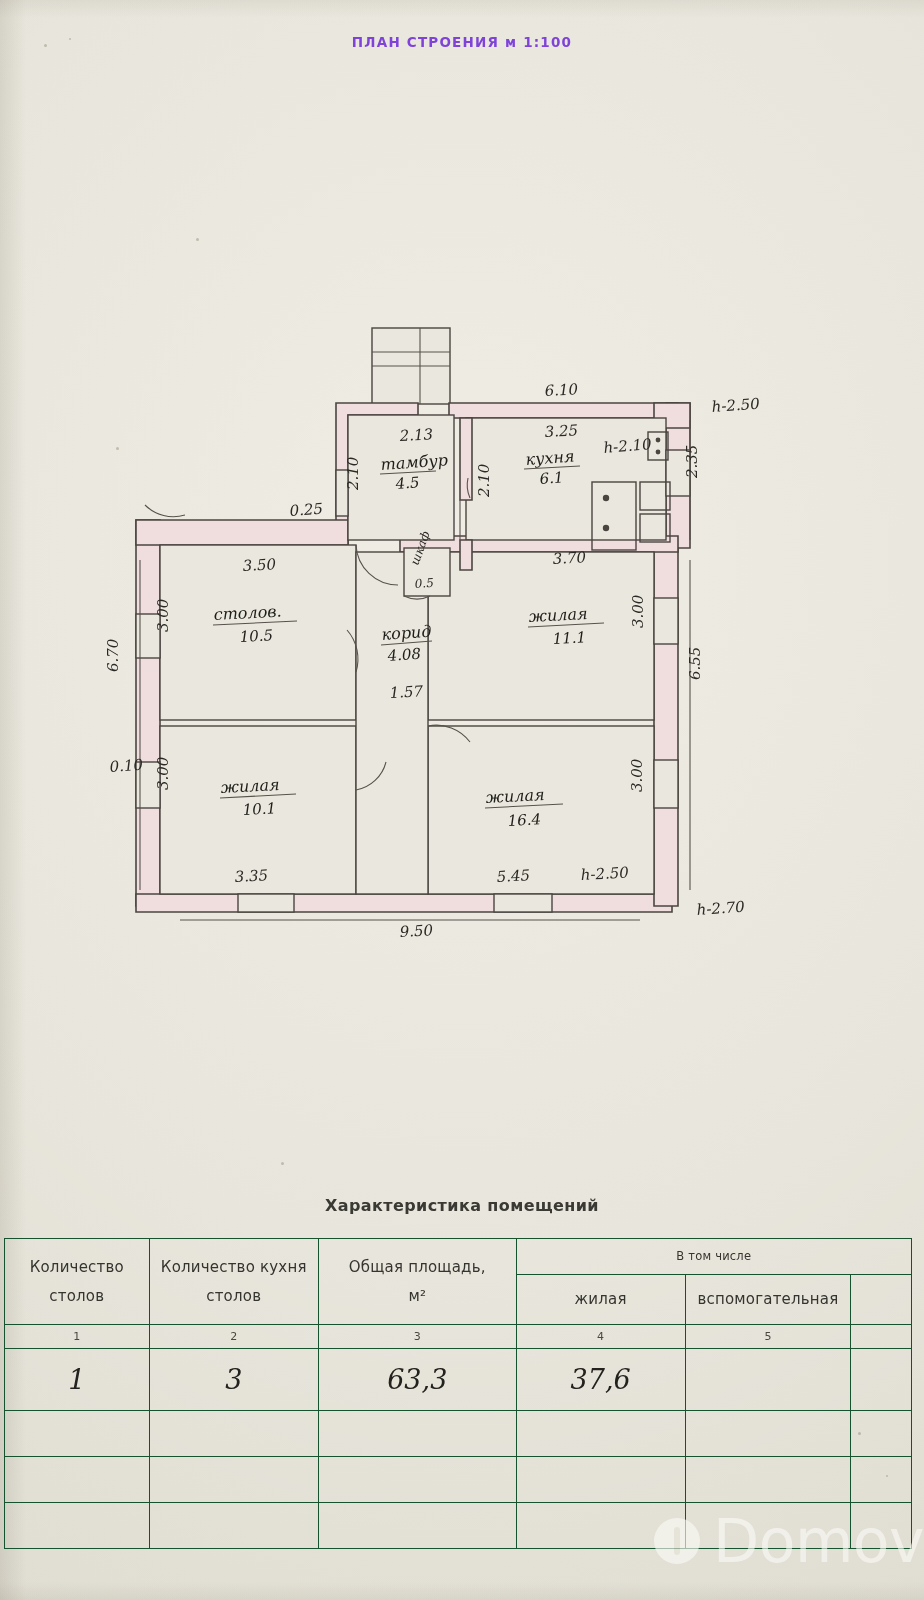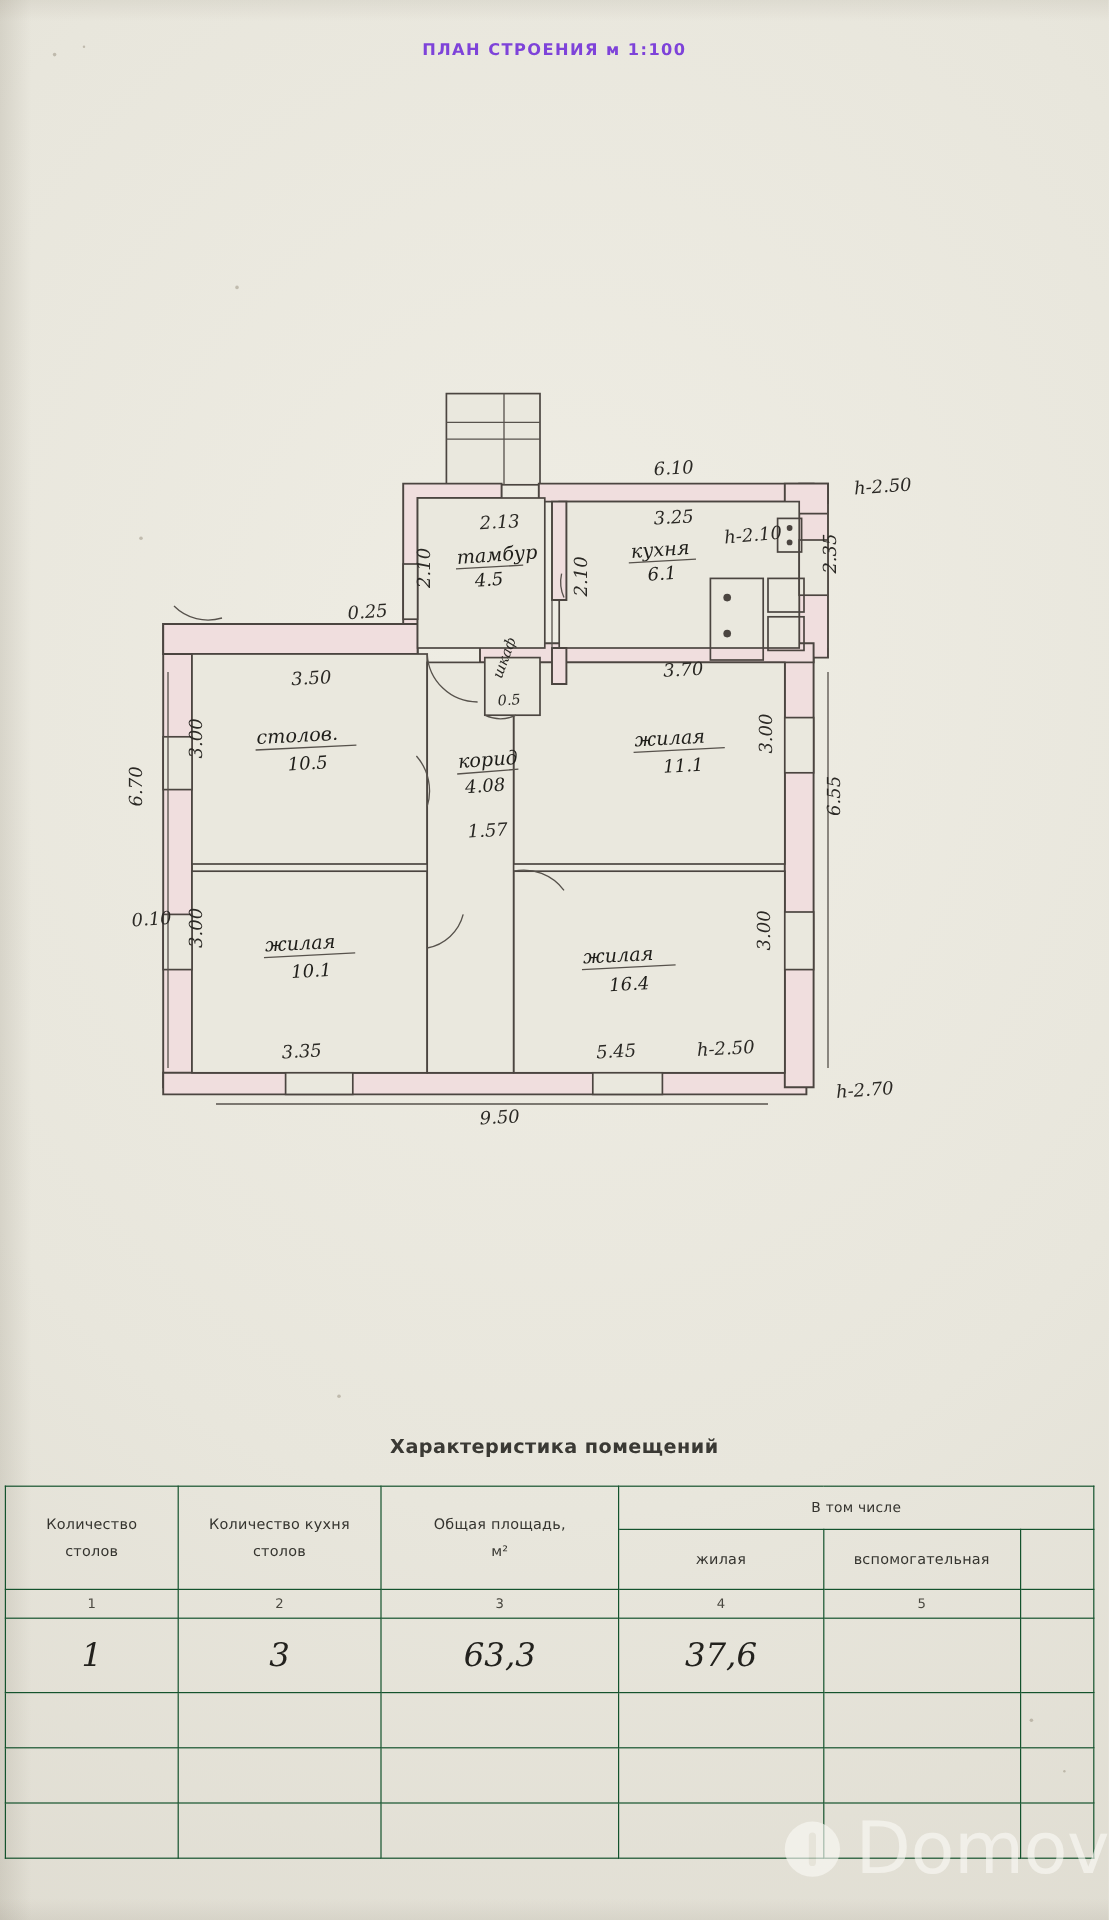--- a/index.html
+++ b/index.html
@@ -56,21 +56,21 @@
     color:#35342f;
   }
   table.spec td, table.spec th{
     border:1px solid #14532d;
     border-width:1px 1px 1px 1px;
     text-align:center;
     vertical-align:middle;
     font-weight:400;
   }
   table.spec th{
-    font-size:12px;
+    font-size:15px;
     line-height:1.9;
     height:86px;
     padding:2px 4px;
     letter-spacing:.2px;
   }
   table.spec .numrow td{
     font-size:11px; height:24px; color:#4a4840;
   }
   table.spec .datarow td{
     height:62px;

